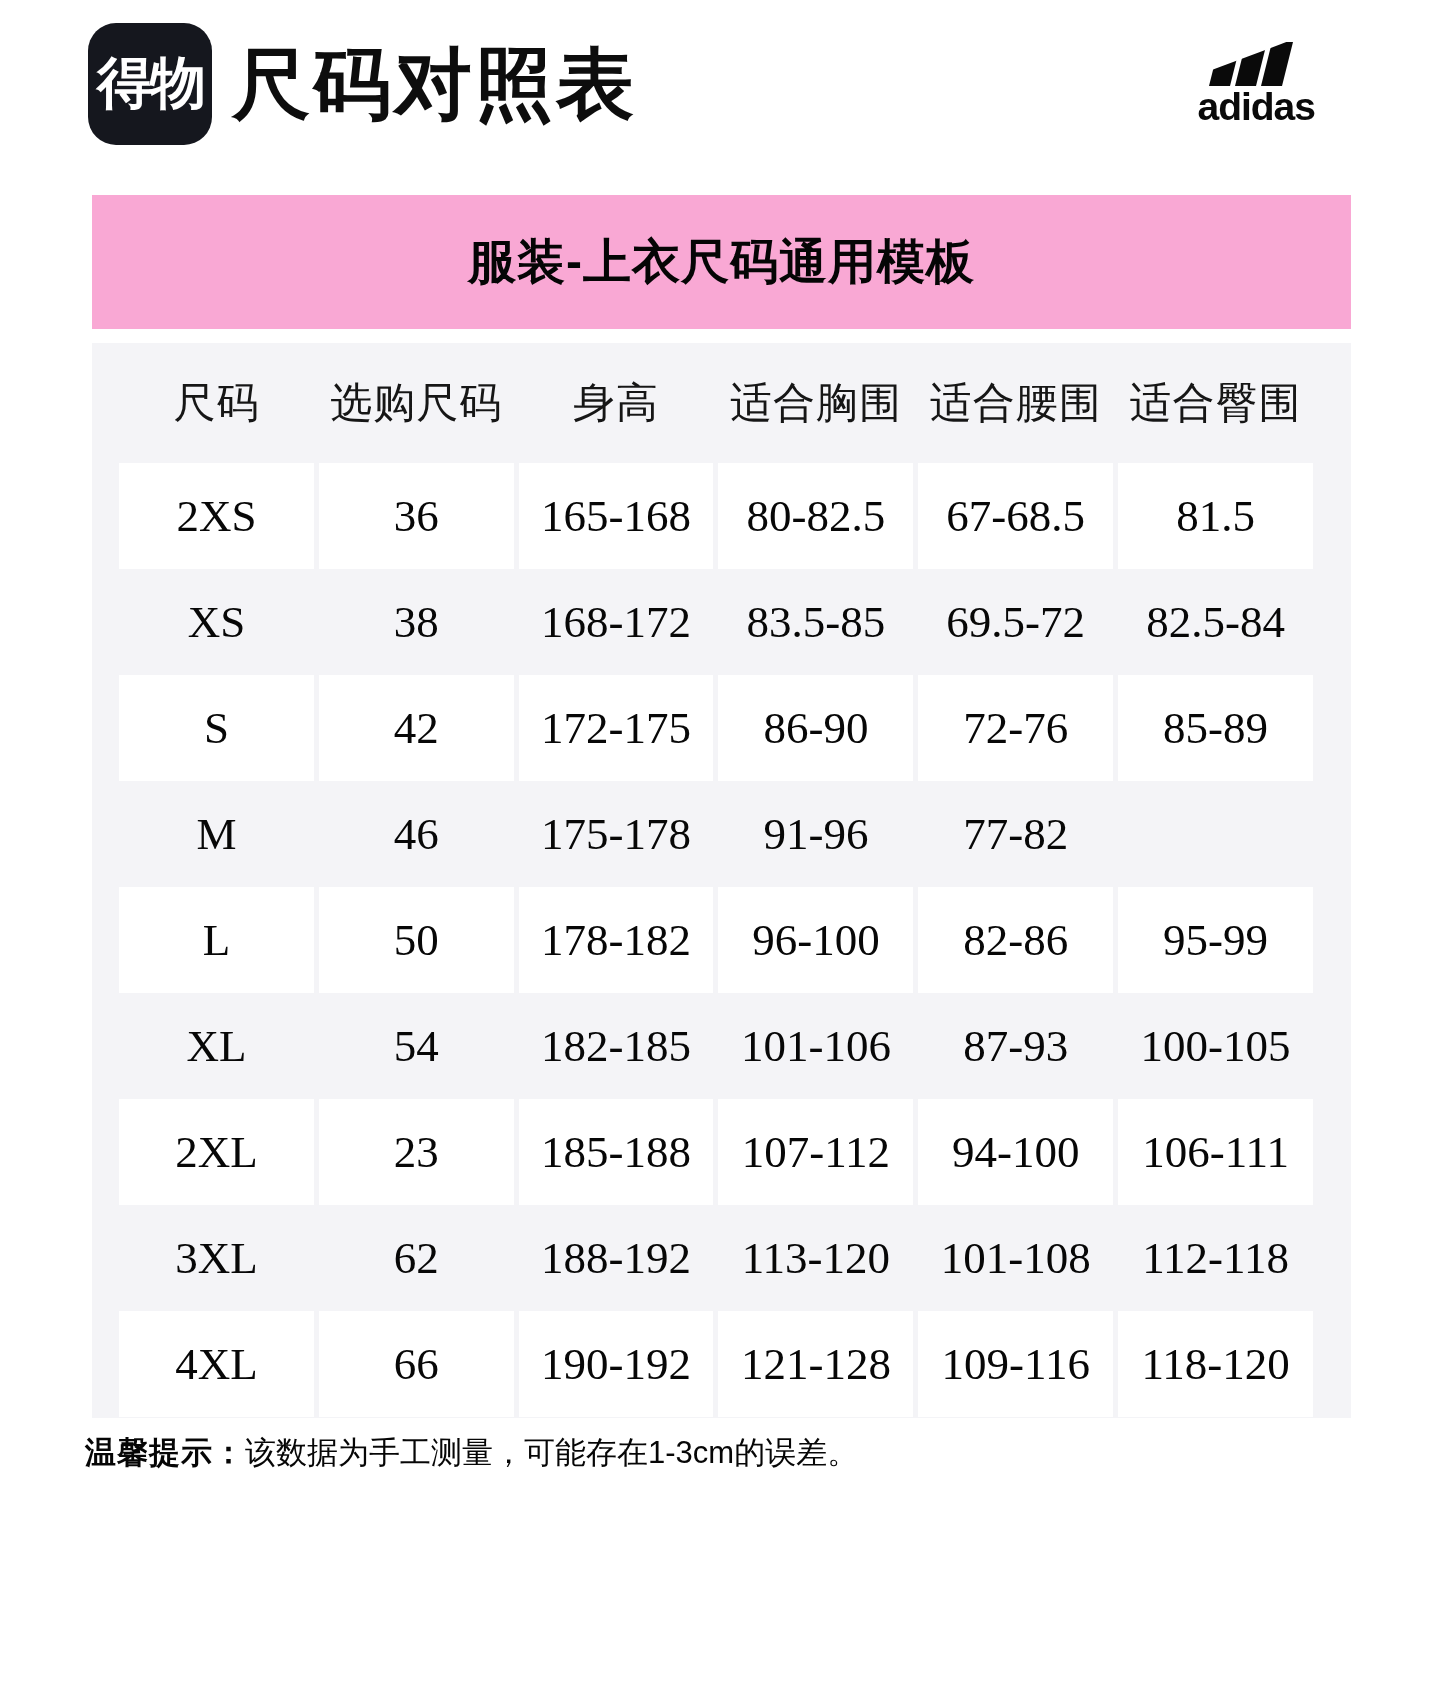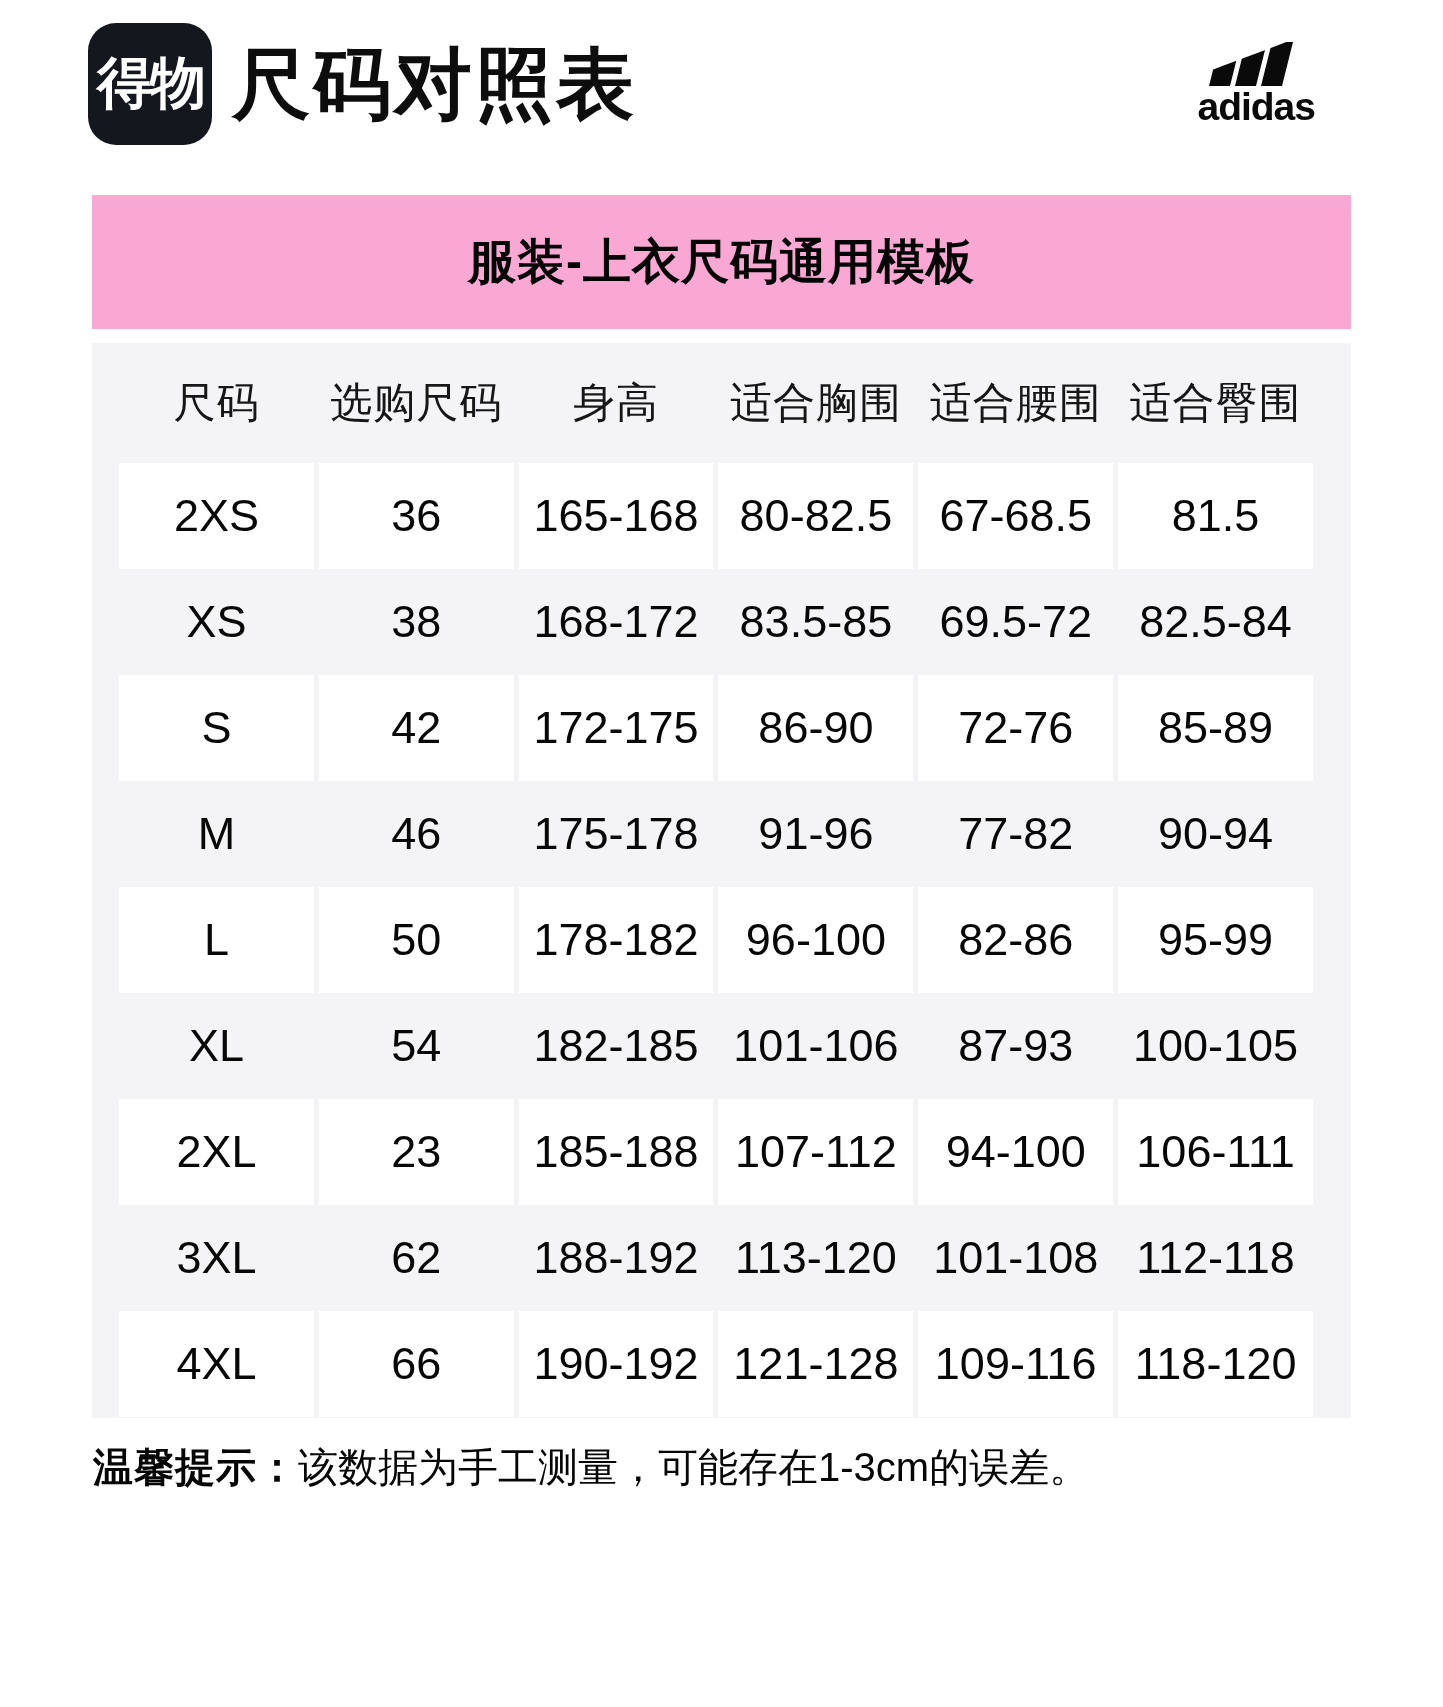--- a/index.html
+++ b/index.html
@@ -41,37 +41,38 @@
   .band span { font-size:48px; font-weight:700; color:#050505; letter-spacing:1px; }
 
   
   .size-table {
     position:absolute; left:92px; top:343px; width:1259px;
     background:#f4f4f7; box-sizing:border-box; padding-bottom:1px;
   }
   .thead, .trow {
     display:grid; grid-template-columns:repeat(6,1fr); column-gap:5px;
     padding:0 38px 0 27px;
+    font-family:Liberation Serif, serif;
   }
   .thead { height:120px; }
   .thead .hcell {
     display:flex; align-items:center; justify-content:center;
     font-size:42px; color:#161616; letter-spacing:1px;
   }
   .trow { height:106px; }
   .cell {
     display:flex; align-items:center; justify-content:center;
     font-size:45px; color:#070707; white-space:nowrap;
   }
   .trow.striped .cell { background:#ffffff; }
 
   
   .note {
-    position:absolute; left:85px; top:1432px; margin:8px;
-    font-size:40px; color:#060606; white-space:nowrap;
+    position:absolute; left:85px; top:1432px; margin:0;
+    font-size:31px; color:#060606; white-space:nowrap;
   }
   .note strong { font-weight:700; letter-spacing:1px; }
   .unit {
     position:absolute; left:100px; top:1524px; margin:0;
     font-size:44px; color:#060606;
   }
 </style>
 </head>
 <body>
 
@@ -136,21 +137,20 @@
           <span class="cell">86-90</span>
           <span class="cell">72-76</span>
           <span class="cell">85-89</span>
         </div>
         <div class="trow plain">
           <span class="cell">M</span>
           <span class="cell">46</span>
           <span class="cell">175-178</span>
           <span class="cell">91-96</span>
           <span class="cell">77-82</span>
-          <span class="cell">90-94</span>
         </div>
         <div class="trow striped">
           <span class="cell">L</span>
           <span class="cell">50</span>
           <span class="cell">178-182</span>
           <span class="cell">96-100</span>
           <span class="cell">82-86</span>
           <span class="cell">95-99</span>
         </div>
         <div class="trow plain">

